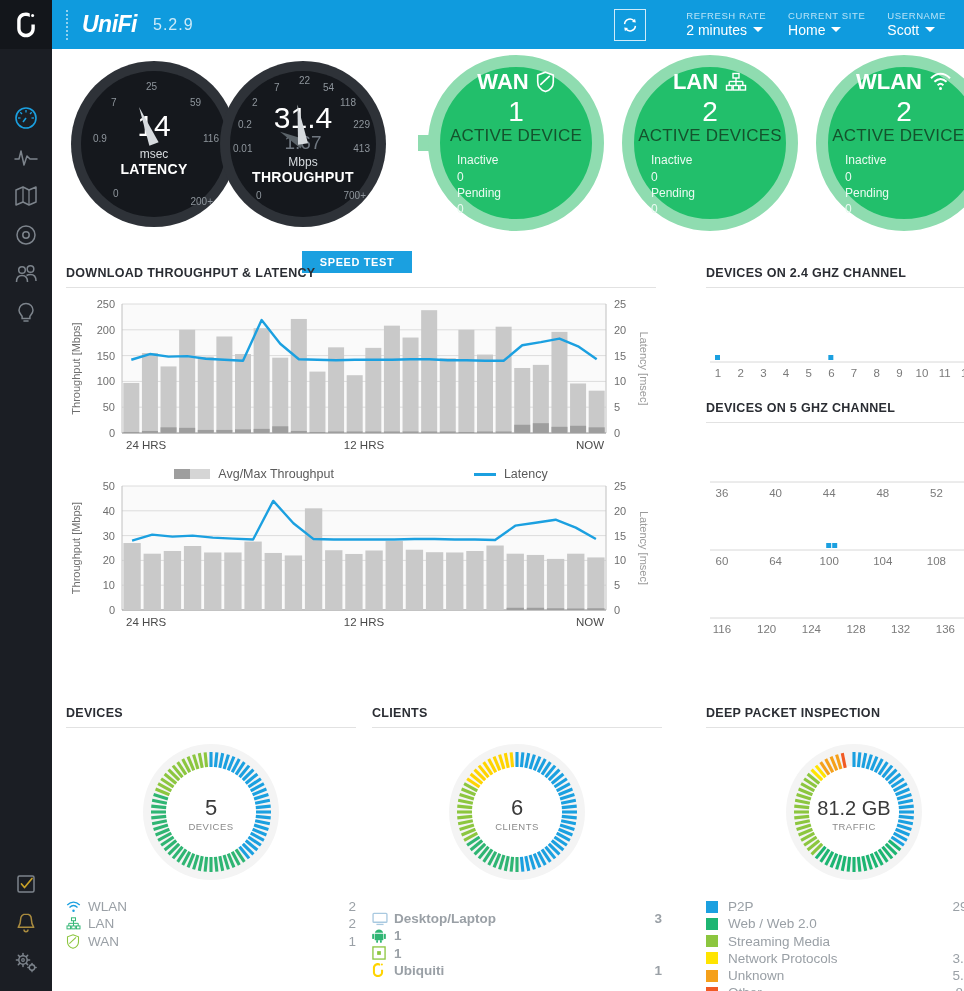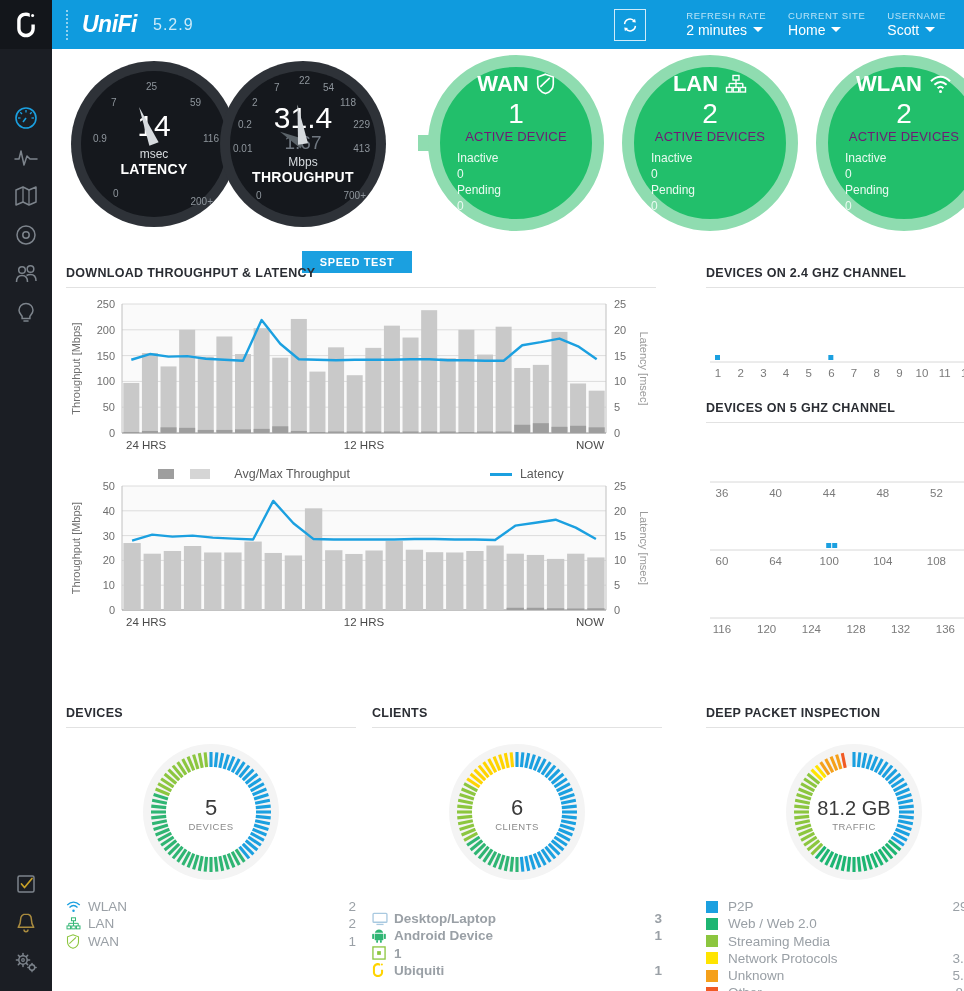--- a/index.html
+++ b/index.html
@@ -99,21 +99,21 @@
 
   .netcircle {
     position:absolute; top: 0;
     width: 176px; height: 176px; border-radius:50%;
     border: 12px solid #8fdcb0; background:#22bf6b;
     display:flex; flex-direction:column; align-items:center; justify-content:center;
     color:#fff; cursor:pointer;
   }
   .nc-title { font-size: 22px; font-weight: bold; display:flex; align-items:center; gap:7px; }
   .nc-count { font-size: 28px; font-weight: 300; line-height:1.05; margin-top:2px; }
-  .nc-sub { font-size: 13px; color:#701a75; letter-spacing:.2px; }
+  .nc-sub { font-size: 17px; color:#14532d; letter-spacing:.2px; }
   .nc-rows { margin-top: 6px; font-size: 12px; color:#eafaf1; width: 118px; }
   .nc-rows div { display:flex; justify-content:space-between; line-height:1.35;flex-direction:column; }
   .nc-link { position:absolute; top:80px; height:16px; background:#8fdcb0; }
 
   
   .panel-title {
     font-size: 12.5px; font-weight:bold; color:#2a2d33; letter-spacing:.3px;
     padding-bottom: 7px; border-bottom: 1px solid #e2e2e2;
   }
 
@@ -477,21 +477,21 @@
             <rect x="522.6876923076924" y="94.68799999999999" width="16.00923076923077" height="42.31200000000001" fill="#c9c9c9"></rect>
             <rect x="522.6876923076924" y="131.324" width="16.00923076923077" height="5.675999999999988" fill="#9e9e9e"></rect>
             <path d="M65.3076923076923 63.72800000000001 L83.92307692307692 58.05200000000001 L102.53846153846153 60.63199999999999 L121.15384615384616 60.116 L139.76923076923077 62.696 L158.38461538461542 63.72800000000001 L177.00000000000003 64.75999999999999 L195.61538461538464 23.99600000000001 L214.23076923076925 47.732 L232.84615384615387 63.21199999999999 L251.46153846153848 63.72800000000001 L270.0769230769231 64.24400000000001 L288.69230769230774 63.72800000000001 L307.3076923076923 63.72800000000001 L325.92307692307696 63.72800000000001 L344.53846153846155 63.21199999999999 L363.1538461538462 63.21199999999999 L381.76923076923083 64.24400000000001 L400.3846153846154 64.24400000000001 L419.00000000000006 64.75999999999999 L437.61538461538464 64.75999999999999 L456.2307692307693 49.27999999999999 L474.84615384615387 46.184 L493.4615384615385 42.572 L512.0769230769231 50.312 L530.6923076923077 63.21199999999999" fill="none" stroke="#1ba0e0" stroke-width="2.4" stroke-linejoin="round"></path>
             <text x="60" y="153" text-anchor="start" font-size="11.5" fill="#4a4a4a">24 HRS</text>
             <text x="298" y="153" text-anchor="middle" font-size="11.5" fill="#4a4a4a">12 HRS</text>
             <text x="538" y="153" text-anchor="end" font-size="11.5" fill="#4a4a4a">NOW</text>
             <text x="14" y="72.5" text-anchor="middle" font-size="11" fill="#6e6e6e" transform="rotate(-90 14 72.5)">Throughput [Mbps]</text>
             <text x="574" y="72.5" text-anchor="middle" font-size="11" fill="#9a9a9a" transform="rotate(90 574 72.5)">Latency [msec]</text>
           </svg>
         <div style="display:flex;align-items:center;justify-content:center;gap:140px;margin-top:2px;">
-          <div style="display:flex;align-items:center;gap:24px;justify-content:flex-end;">
+          <div style="display:flex;align-items:center;gap:8px;justify-content:flex-end;">
             <span style="display:inline-block;width:16px;height:10px;background:#9e9e9e;"></span>
               <span style="display:inline-block;width:20px;height:10px;background:#d5d5d5;margin-left:-8px;"></span>
             <span style="font-size:12.5px;color:#5a5a5a;">Avg/Max Throughput</span>
           </div>
           <div style="display:flex;align-items:center;gap:8px;">
             <span style="display:inline-block;width:22px;height:3px;background:#1ba0e0;"></span>
             <span style="font-size:12.5px;color:#5a5a5a;">Latency</span>
           </div>
         </div>
       </div>
@@ -818,21 +818,20 @@
             <span class="lg-icon">
                 <svg width="14" height="15" viewBox="0 0 16 17">
                   <path d="M3 6.5 L13 6.5 L13 13 C13 13.6 12.6 14 12 14 L4 14 C3.4 14 3 13.6 3 13 Z" fill="#2fb573"></path>
                   <path d="M3.3 5.4 C3.6 3.2 5.6 1.6 8 1.6 C10.4 1.6 12.4 3.2 12.7 5.4 Z" fill="#2fb573"></path>
                   <rect x="0.2" y="6.6" width="2.1" height="6" rx="1" fill="#2fb573"></rect>
                   <rect x="13.7" y="6.6" width="2.1" height="6" rx="1" fill="#2fb573"></rect>
                   <rect x="4.8" y="13.6" width="2.1" height="3.2" rx="1" fill="#2fb573"></rect>
                   <rect x="9.1" y="13.6" width="2.1" height="3.2" rx="1" fill="#2fb573"></rect>
                 </svg>
               </span>
-            <span class="lg-label">Android Device</span>
             <span class="lg-val">1</span>
           </div>
           <div class="legend-row">
             <span class="lg-icon">
                 <svg width="14" height="14" viewBox="0 0 15 15">
                   <rect x="1" y="1" width="13" height="13" fill="none" stroke="#8cc63f" stroke-width="1.4"></rect>
                   <rect x="5.5" y="5.5" width="4" height="4" fill="#8cc63f"></rect>
                 </svg>
               </span>
             <span class="lg-val">1</span>

